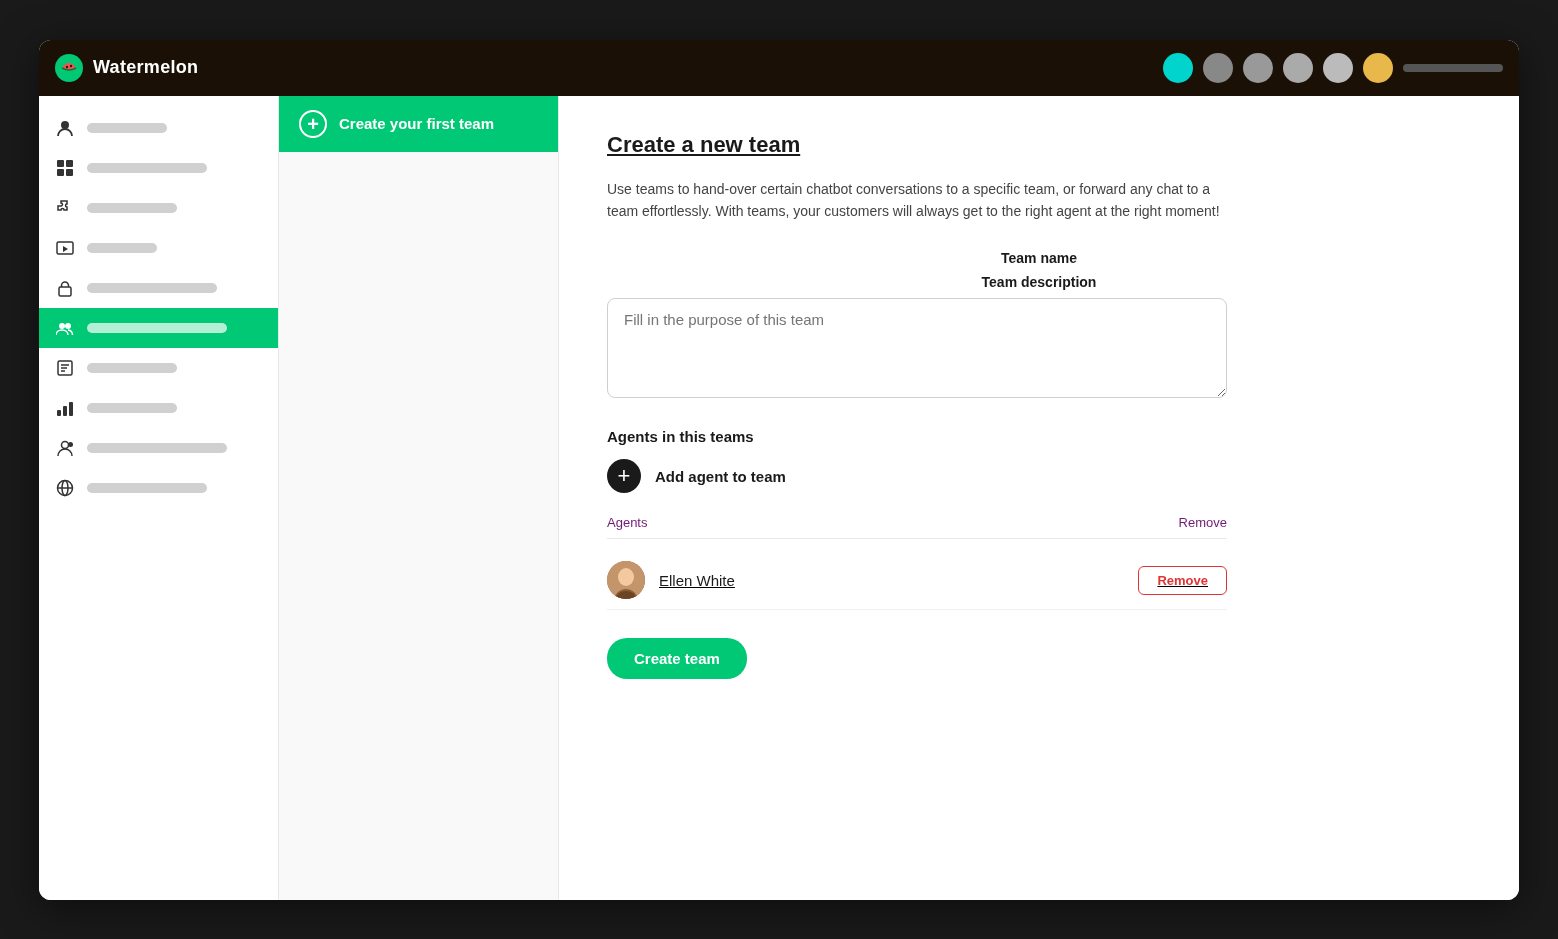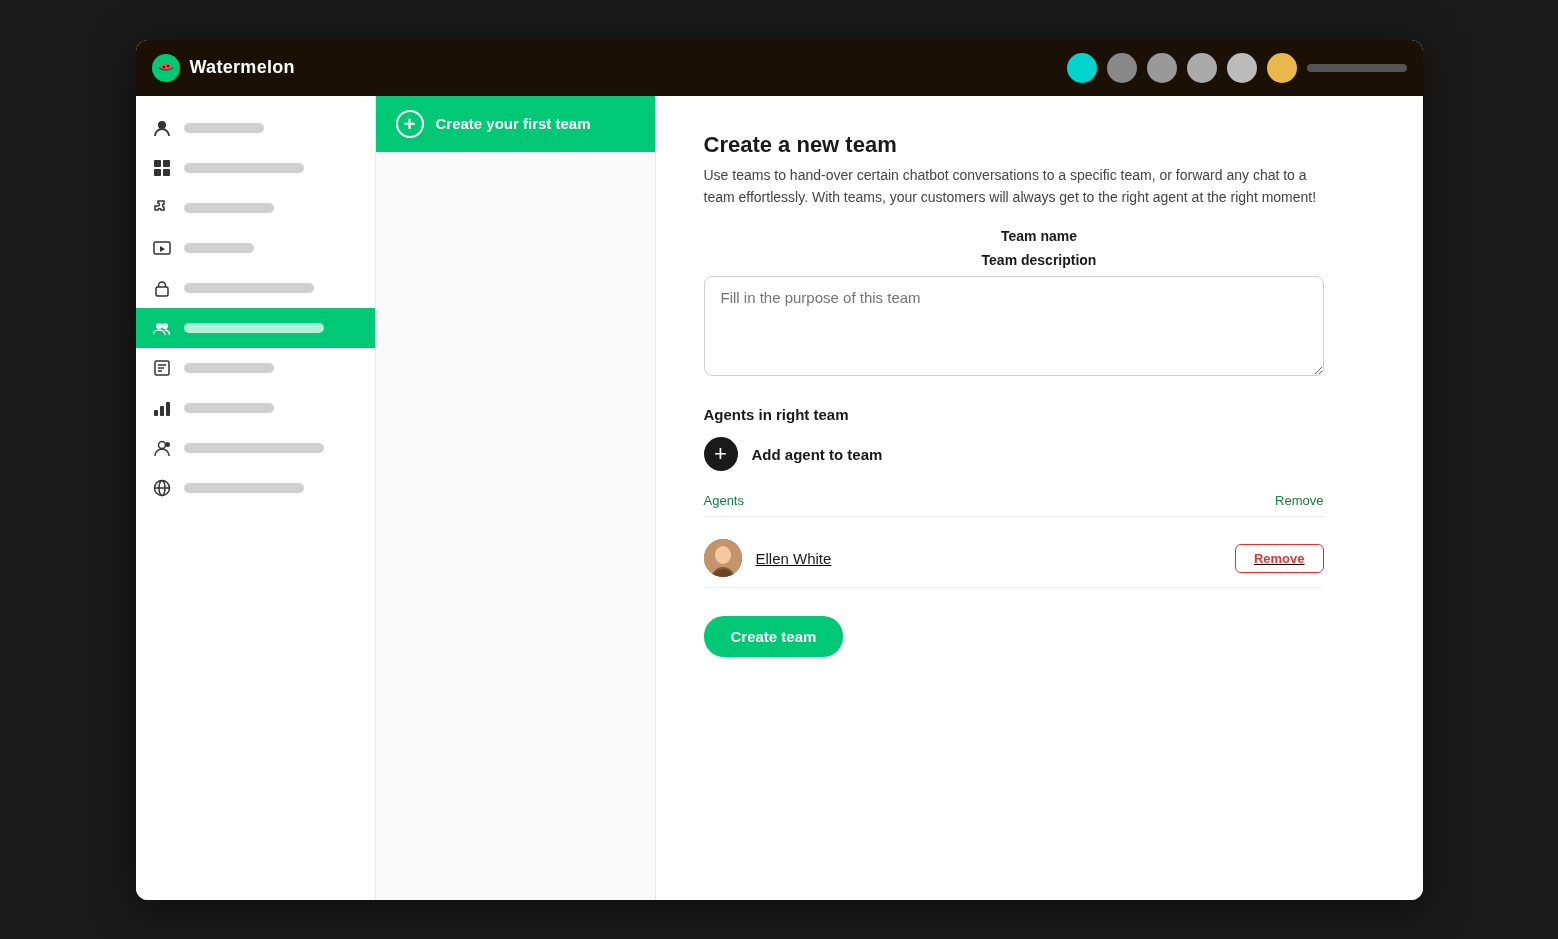--- a/index.html
+++ b/index.html
@@ -5,21 +5,21 @@
     * { box-sizing: border-box; margin: 0; padding: 0; }
     body {
       background: #1a1a1a;
       font-family: -apple-system, BlinkMacSystemFont, 'Segoe UI', sans-serif;
       display: flex;
       align-items: center;
       justify-content: center;
       min-height: 100vh;
     }
     .app-window {
-      width: 1287px;
+      width: 1480px;
       height: 860px;
       background: #ffffff;
       border-radius: 12px;
       overflow: hidden;
       display: flex;
       flex-direction: column;
       box-shadow: 0 8px 40px rgba(0,0,0,0.5);
     }
     
     .topbar {
@@ -144,28 +144,29 @@
     .content-panel {
       flex: 1;
       padding: 36px 48px;
       overflow-y: auto;
       background: #ffffff;
     }
     .content-title {
       font-size: 22px;
       font-weight: 700;
       color: #1a1a1a;
-      margin-bottom: 6px;
+      margin-bottom: 20px;
+      text-decoration: underline;
     }
     .content-description {
       font-size: 14px;
       color: #444;
       line-height: 1.6;
       max-width: 620px;
-      margin-bottom: 20px;
+      margin-bottom: 28px;
     }
     .form-label {
       font-size: 14px;
       font-weight: 700;
       color: #1a1a1a;
       margin-bottom: 8px;
       display: block;
       text-align: center;
     }
     .form-input {
@@ -227,21 +228,21 @@
     .agents-table-header {
       display: flex;
       justify-content: space-between;
       max-width: 620px;
       padding-bottom: 8px;
       border-bottom: 1.5px solid #e8e8e8;
       margin-bottom: 12px;
     }
     .agents-col-label {
       font-size: 13px;
-      color: #15803d;
+      color: #701a75;
     }
     .agent-row {
       display: flex;
       align-items: center;
       max-width: 620px;
       padding: 10px 0;
       border-bottom: 1px solid #f0f0f0;
       text-decoration: underline;
     }
     .agent-avatar {
@@ -429,21 +430,21 @@
 
     <div class="content-panel">
       <h1 class="content-title">Create a new team</h1>
       <p class="content-description">Use teams to hand-over certain chatbot conversations to a specific team, or forward any chat to a team effortlessly. With teams, your customers will always get to the right agent at the right moment!</p>
 
       <label class="form-label">Team name</label>
 
       <label class="form-label">Team description</label>
       <textarea class="form-textarea" placeholder="Fill in the purpose of this team" style=""></textarea>
 
-      <div class="agents-section-title">Agents  in right team</div>
+      <div class="agents-section-title">Agents  in this teams</div>
 
       <div class="add-agent-row">
         <div class="add-agent-icon">+</div>
         <span class="add-agent-label">Add agent to team</span>
       </div>
 
       <div class="agents-table-header">
         <span class="agents-col-label">Agents</span>
         <span class="agents-col-label">Remove</span>
       </div>

